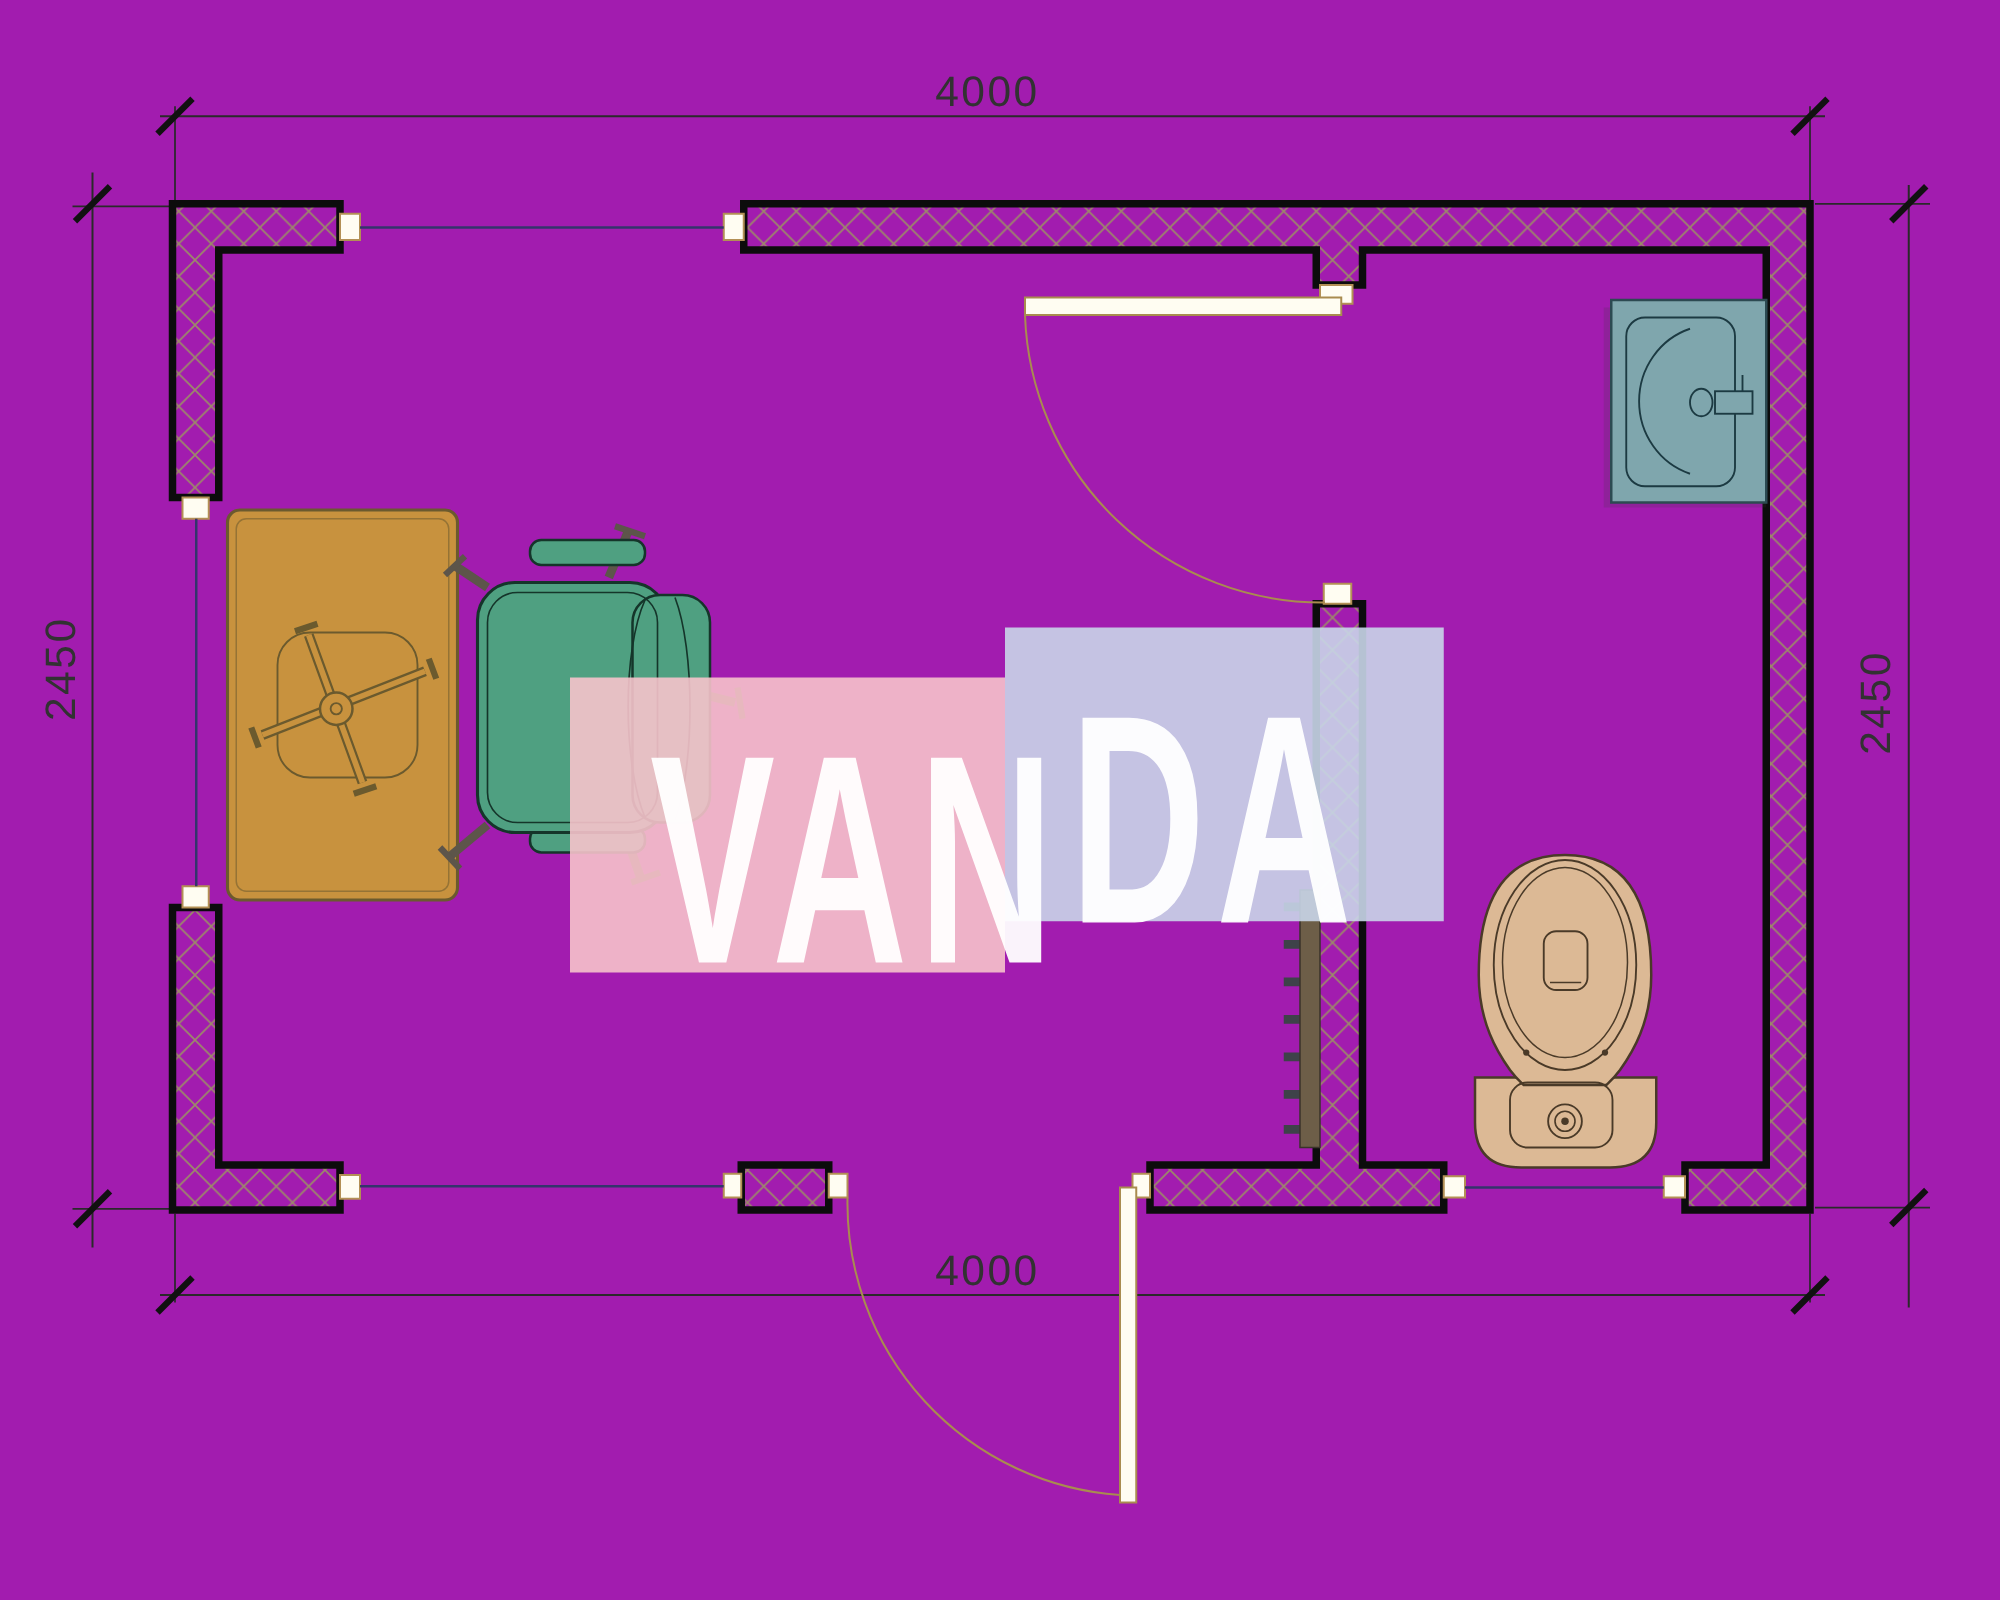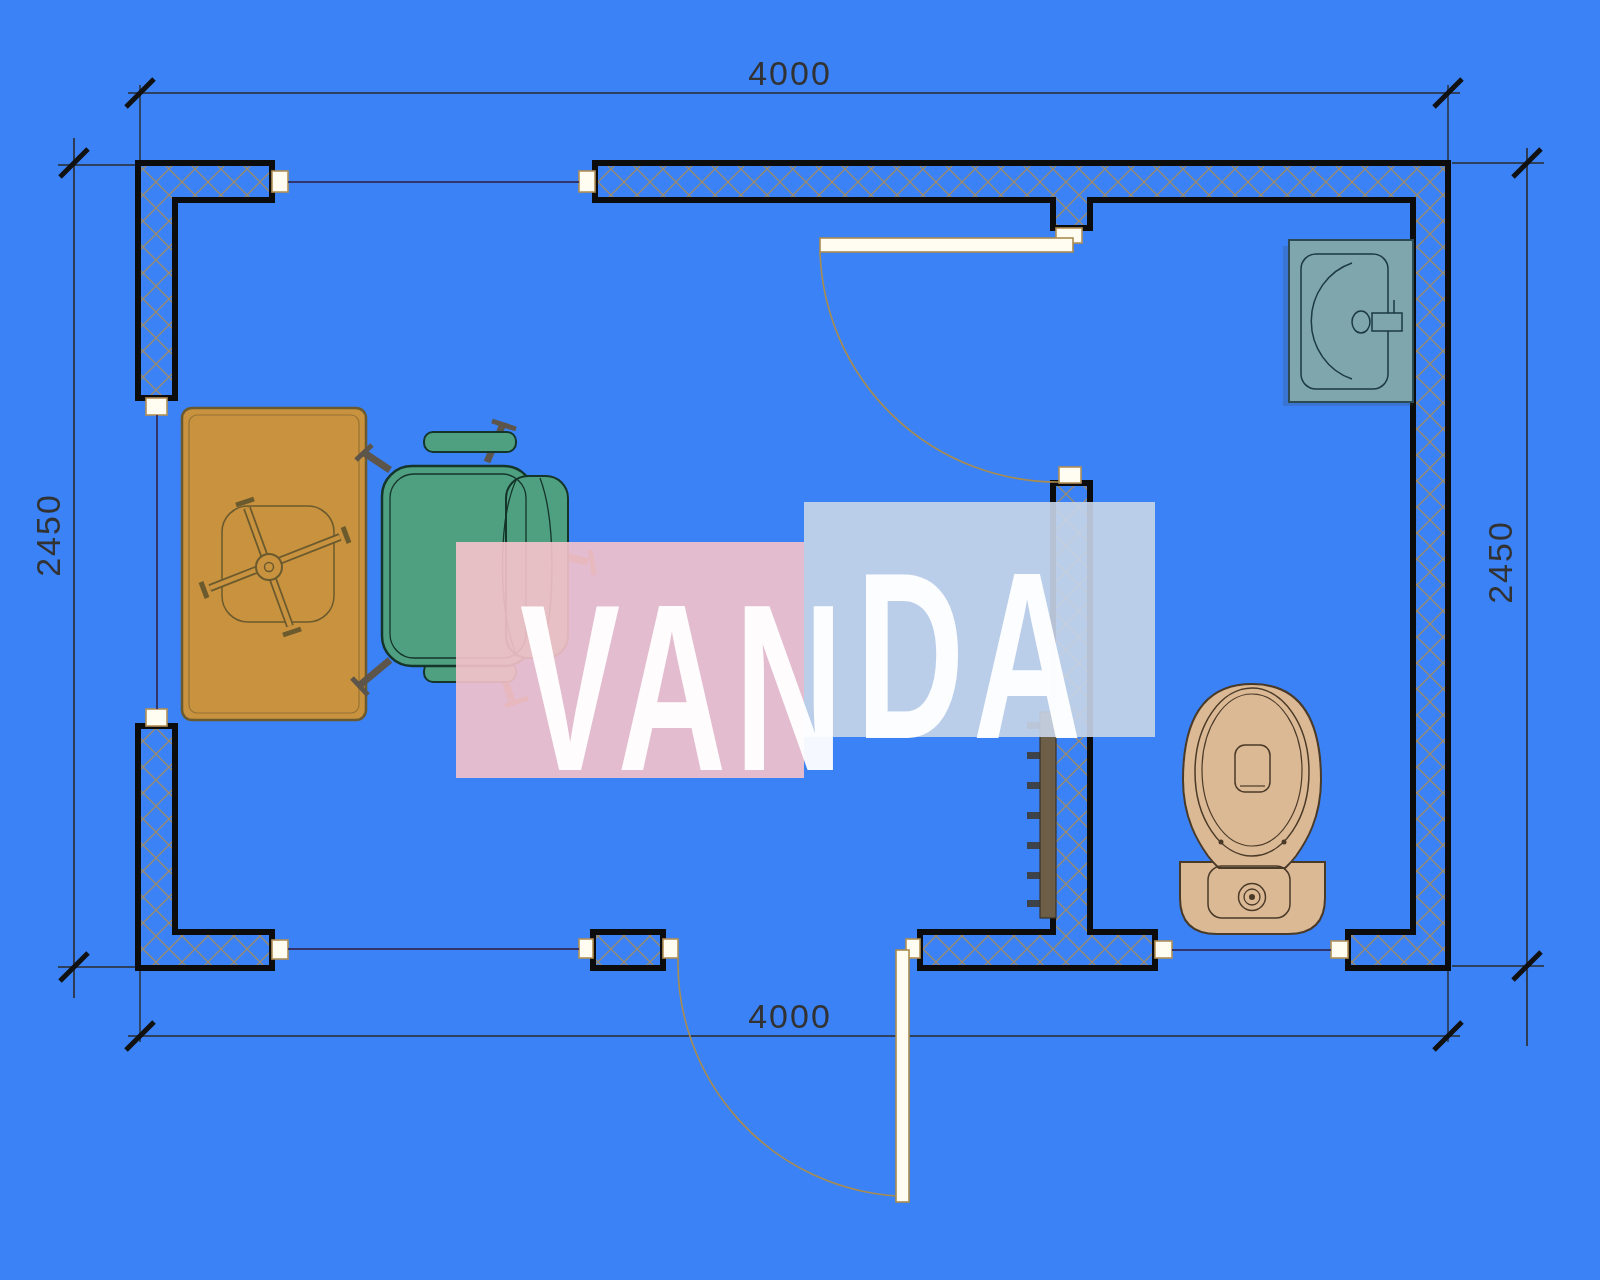--- a/index.html
+++ b/index.html
@@ -1,16 +1,16 @@
 <!DOCTYPE html>
 <html><head>
 <meta charset="utf-8">
 <style>
   html,body{margin:0;padding:0;background:#ffffff;}
-  .canvas{position:relative;width:1600px;height:1280px;background:#3b82f6;overflow:hidden;}
+  .canvas{position:relative;width:1600px;height:1280px;background:#a21caf;overflow:hidden;}
   svg{position:absolute;left:0;top:0;}
   svg text{font-family:"Liberation Sans", sans-serif;}
   .dim-text{font-size:34px;letter-spacing:2px;}
   .wm-text{font-size:238px;font-weight:bold;letter-spacing:14px;}
 </style>
 </head>
 <body>
 
 <div class="canvas">
 <svg width="1600" height="1280" viewBox="0 0 1600 1280">

